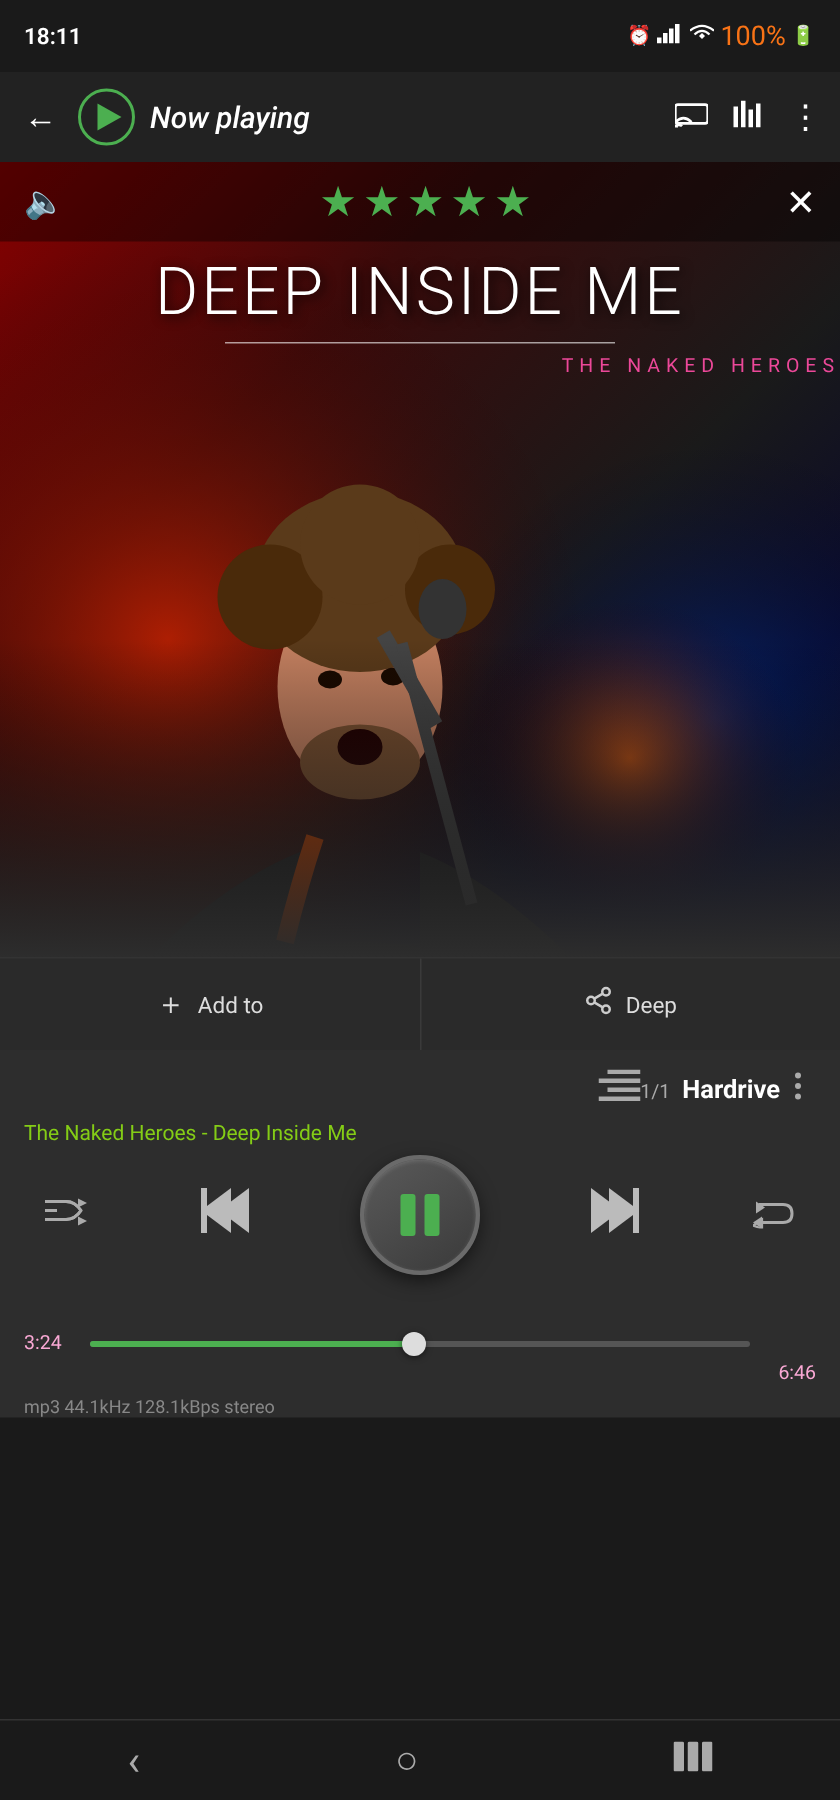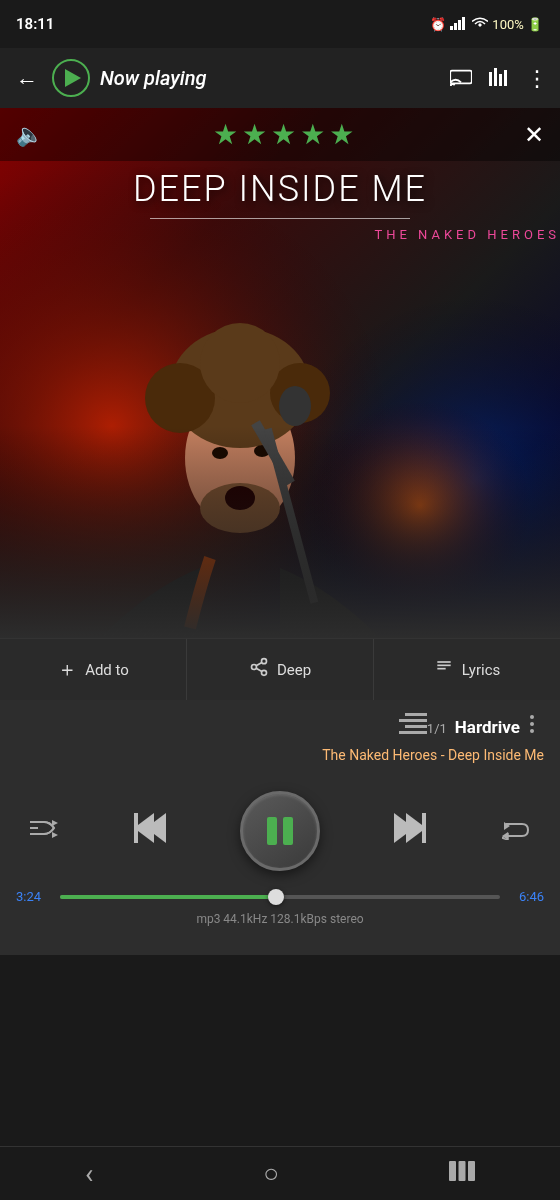--- a/index.html
+++ b/index.html
@@ -30,22 +30,22 @@
     .status-icons {
       display: flex;
       align-items: center;
       gap: 4px;
     }
     .status-icon {
       font-size: 13px;
       color: #fff;
     }
     .battery-text {
-      font-size: 13px;
-      color: #fef9c3;
+      font-size: 18px;
+      color: #f97316;
     }
 
     
     .top-bar {
       background: #222;
       display: flex;
       align-items: center;
       padding: 8px 12px;
       height: 60px;
       gap: 10px;
@@ -135,21 +135,21 @@
       cursor: pointer;
     }
     .album-text {
       position: absolute;
       top: 60px;
       left: 0;
       right: 0;
       text-align: center;
     }
     .album-title {
-      font-size: 36px;
+      font-size: 44px;
       font-weight: 300;
       letter-spacing: 2px;
       color: #fff;
       text-transform: uppercase;
       text-shadow: 2px 2px 8px rgba(0,0,0,0.8);
     }
     .album-divider {
       width: 260px;
       height: 1px;
       background: rgba(255,255,255,0.6);
@@ -218,24 +218,24 @@
       font-weight: 700;
       color: #fff;
     }
     .more-btn {
       font-size: 22px;
       color: #aaa;
       cursor: pointer;
     }
 
     .track-title {
-      text-align: right;
+      text-align: left;
       font-size: 14px;
-      color: #fdba74;
-      margin-bottom: 28px;
+      color: #84cc16;
+      margin-bottom: 6px;
     }
 
     
     .controls-row {
       display: flex;
       align-items: center;
       justify-content: space-between;
       padding: 0 8px;
       margin-bottom: 18px;
     }
@@ -274,25 +274,26 @@
 
     
     .progress-row {
       display: flex;
       align-items: center;
       gap: 10px;
       margin-bottom: 8px;
     }
     .time-label {
       font-size: 13px;
-      color: #3b82f6;
+      color: #f9a8d4;
       min-width: 34px;
     }
     .time-label-right {
       text-align: right;
+      margin-top: 40px;
     }
     .progress-bar-container {
       flex: 1;
       height: 4px;
       background: #555;
       border-radius: 2px;
       position: relative;
     }
     .progress-fill {
       height: 100%;
@@ -306,24 +307,23 @@
       left: 49%;
       transform: translate(-50%, -50%);
       width: 16px;
       height: 16px;
       border-radius: 50%;
       background: #ddd;
       box-shadow: 0 1px 4px rgba(0,0,0,0.5);
     }
 
     .audio-info {
-      text-align: center;
       font-size: 12px;
       color: #888;
-      padding-bottom: 29px;
+      padding-bottom: 0;
     }
 
     
     .bottom-nav {
       background: #1a1a1a;
       display: flex;
       align-items: center;
       justify-content: space-around;
       height: 54px;
       border-top: 1px solid #333;
@@ -485,30 +485,20 @@
       <svg width="20" height="20" viewBox="0 0 24 24">
         <circle cx="18" cy="5" r="3" fill="none" stroke="#ccc" stroke-width="2"></circle>
         <circle cx="6" cy="12" r="3" fill="none" stroke="#ccc" stroke-width="2"></circle>
         <circle cx="18" cy="19" r="3" fill="none" stroke="#ccc" stroke-width="2"></circle>
         <line x1="8.59" y1="13.51" x2="15.42" y2="17.49" stroke="#ccc" stroke-width="2"></line>
         <line x1="15.41" y1="6.51" x2="8.59" y2="10.49" stroke="#ccc" stroke-width="2"></line>
       </svg>
     </span>
     <span>Deep</span>
   </div>
-  <div class="action-btn">
-    <span class="action-icon">
-      <svg width="20" height="20" viewBox="0 0 24 24">
-        <line x1="4" y1="6" x2="20" y2="6" stroke="#ccc" stroke-width="2"></line>
-        <line x1="4" y1="10" x2="20" y2="10" stroke="#ccc" stroke-width="2"></line>
-        <line x1="4" y1="14" x2="14" y2="14" stroke="#ccc" stroke-width="2"></line>
-      </svg>
-    </span>
-    <span>Lyrics</span>
-  </div>
 </div>
 
 <div class="player-section">
 
   <div class="queue-row">
     <span class="queue-icon">
       <svg width="28" height="22" viewBox="0 0 28 22">
         <rect x="6" y="0" width="22" height="3" fill="#aaa"></rect>
         <rect x="0" y="6" width="28" height="3" fill="#aaa"></rect>
         <rect x="6" y="12" width="22" height="3" fill="#aaa"></rect>

